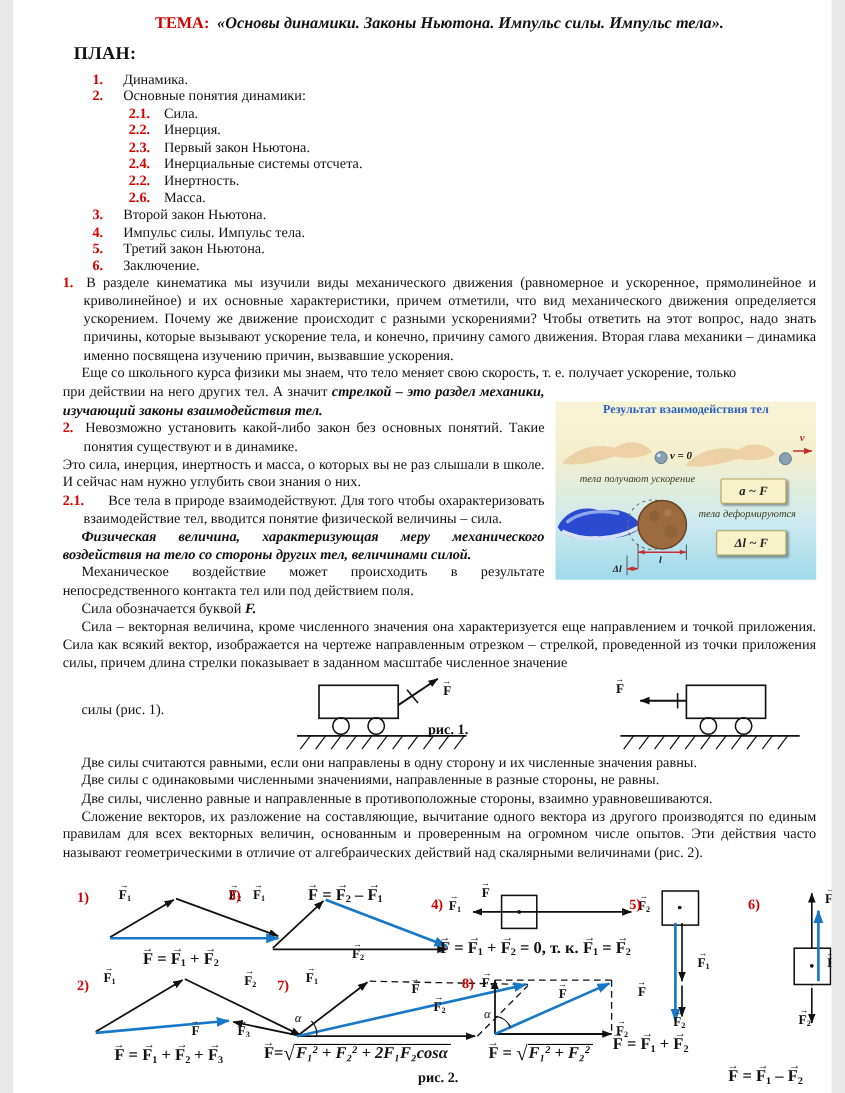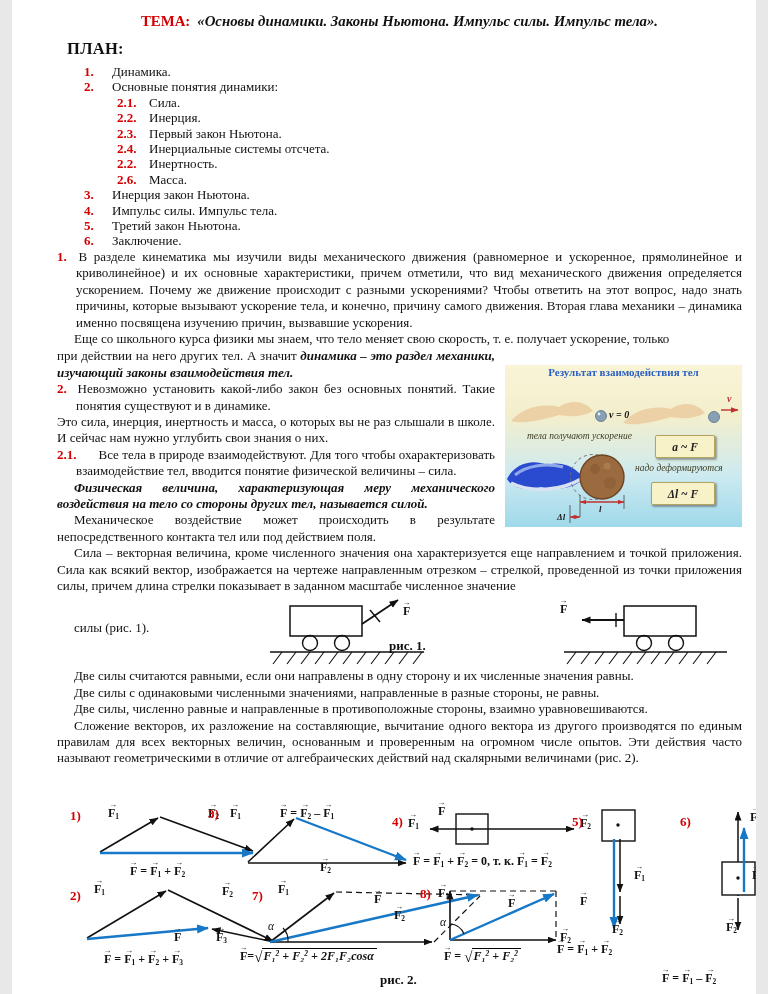--- a/index.html
+++ b/index.html
@@ -62,21 +62,21 @@
   .fig-cap { font-weight:bold; }
   .figrow .cap1 { position:absolute; left:332px; top:42px; }
   .cartsvg { position:absolute; top:0; }
 
   
   .fig2 { position:absolute; left:0; bottom:0; width:768px; height:190px; }
   .diag { position:absolute; }
   .dnum { position:absolute; color:#d40000; font-weight:bold; font-size:13px; white-space:nowrap; }
   .flab { position:absolute; font-weight:bold; font-size:12px; white-space:nowrap; }
   .alab { position:absolute; font-style:italic; font-size:11.5px; }
-  .formula { position:absolute; font-weight:bold; font-size:12px; white-space:nowrap; }
+  .formula { position:absolute; font-weight:bold; font-size:15px; white-space:nowrap; }
   .fig2-cap { position:absolute; font-weight:bold; }
   svg { overflow:visible; }
 </style>
 </head>
 <body>
 
 <svg width="0" height="0" style="position:absolute" aria-hidden="true">
   <defs>
     <marker id="m-k" markerUnits="userSpaceOnUse" markerWidth="10" markerHeight="8" refX="8.5" refY="3.5" orient="auto">
       <path d="M0,0 L9,3.5 L0,7 Z" fill="#111"></path>
@@ -127,46 +127,46 @@
         <div class="plan-row l2">
           <span class="plan-num">2.2.</span>
           <span>Инертность.</span>
         </div>
         <div class="plan-row l2">
           <span class="plan-num">2.6.</span>
           <span>Масса.</span>
         </div>
         <div class="plan-row l1">
           <span class="plan-num">3.</span>
-          <span>Инерция закон Ньютона.</span>
+          <span>Второй закон Ньютона.</span>
         </div>
         <div class="plan-row l1">
           <span class="plan-num">4.</span>
           <span>Импульс силы. Импульс тела.</span>
         </div>
         <div class="plan-row l1">
           <span class="plan-num">5.</span>
           <span>Третий закон Ньютона.</span>
         </div>
         <div class="plan-row l1">
           <span class="plan-num">6.</span>
           <span>Заключение.</span>
         </div>
       </div>
 
     <p class="para hang mt2"><span class="run-num">1.</span><span> В разделе кинематика мы изучили виды механического движения (равномерное и ускоренное, прямолинейное и криволинейное) и их основные характеристики, причем отметили, что вид механического движения определяется ускорением. Почему же движение происходит с разными ускорениями? Чтобы ответить на этот вопрос, надо знать причины, которые вызывают ускорение тела, и конечно, причину самого движения. Вторая глава механики – динамика именно посвящена изучению причин, вызвавшие ускорения.</span></p>
     <p class="para ind"><span>Еще со школьного курса физики мы знаем, что тело меняет свою скорость, т. е. получает ускорение,  только</span></p>
 
     <div class="band">
       <div class="band-left">
-        <p class="para"><span>при действии на него других тел. А значит </span><span class="run-bi">динамика – это раздел механики, изучающий законы взаимодействия тел.</span></p>
+        <p class="para"><span>при действии на него других тел. А значит </span><span class="run-bi">стрелкой – это раздел механики, изучающий законы взаимодействия тел.</span></p>
         <p class="para hang"><span class="run-num">2.</span><span> Невозможно установить какой-либо закон без основных понятий. Такие понятия существуют и в динамике.</span></p>
         <p class="para"><span>Это сила, инерция, инертность и масса, о которых вы не раз слышали в школе. И сейчас нам нужно углубить свои знания о них.</span></p>
         <p class="para hang"><span class="run-num">2.1.</span><span>&nbsp;&nbsp;&nbsp;&nbsp;&nbsp;Все тела в природе взаимодействуют. Для того чтобы охарактеризовать взаимодействие тел, вводится понятие физической величины – сила.</span></p>
-        <p class="para ind"><span class="run-bi">Физическая величина, характеризующая меру механического воздействия на тело со стороны других тел, называется силой.</span></p>
+        <p class="para ind"><span class="run-bi">Физическая величина, характеризующая меру механического воздействия на тело со стороны других тел, величинами силой.</span></p>
         <p class="para ind"><span>Механическое воздействие может происходить в результате непосредственного контакта тел или под действием поля.</span></p>
       </div>
 
       <div class="panel">
         <svg width="237" height="162" viewBox="0 0 237 162">
 
           <path d="M6,56 C18,42 38,38 54,42 C66,34 80,36 88,46 C78,52 64,52 54,50 C40,54 18,60 6,56 Z" fill="#ecd0a6"></path>
 
           <circle cx="96" cy="51" r="5.5" fill="#87a0b4" stroke="#5a7086" stroke-width="0.8"></circle>
           <circle cx="94" cy="49" r="1.4" fill="#e8f0f6"></circle>
@@ -194,27 +194,28 @@
           <polygon points="119,137 113,134.8 113,139.2" fill="#c03030"></polygon>
           <line x1="65" y1="152" x2="75" y2="152" stroke="#c03030" stroke-width="1.3"></line>
           <polygon points="65,152 70,150 70,154" fill="#c03030"></polygon>
           <polygon points="75,152 70,150 70,154" fill="#c03030"></polygon>
         </svg>
         <div class="panel-title">Результат взаимодействия тел</div>
         <span class="panel-lab" style="left:104px; top:44px;">v = 0</span>
         <span class="panel-lab red" style="left:222px; top:28px;">v</span>
         <span class="panel-cap" style="left:6px; top:66px;padding-left:16px;">тела получают ускорение</span>
         <div class="panel-box" style="left:150px; top:70px; width:58px; height:21px;">a ~ F</div>
-        <span class="panel-cap" style="left:130px; top:98px;">надо деформируются</span>
+        <span class="panel-cap" style="left:130px; top:98px;">тела деформируются</span>
         <div class="panel-box" style="left:146px; top:117px; width:62px; height:21px;">Δl ~ F</div>
         <span class="panel-meas" style="left:52px; top:147px;">Δl</span>
         <span class="panel-meas" style="left:94px; top:139px;">l</span>
       </div>
     </div>
 
+    <p class="para ind"><span>Сила обозначается буквой </span><span class="run-bi">F.</span></p>
     <p class="para ind"><span>Сила – векторная величина, кроме численного значения она характеризуется еще направлением и точкой приложения. Сила как всякий вектор, изображается на чертеже направленным отрезком – стрелкой, проведенной из точки приложения силы, причем длина стрелки показывает в заданном масштабе численное значение</span></p>
 
     <div class="figrow">
       <span class="tail"><span>силы (рис. 1).</span></span>
 
       <svg class="cartsvg" style="left:195px;" width="185" height="72" viewBox="0 0 185 72">
         <line x1="18" y1="56" x2="172" y2="56" stroke="#111" stroke-width="1.6"></line>
         <g stroke="#111" stroke-width="1.1">
           <line x1="30" y1="56" x2="21" y2="68"></line>
             <line x1="44" y1="56" x2="35" y2="68"></line>
@@ -299,21 +300,21 @@
       <span class="flab" style="left:16px; top:10px;"><span class="vec">F<sub>1</sub></span></span>
       <span class="flab" style="left:46px; top:-2px;"><span class="vec">F</span></span>
       <svg style="position:absolute; left:30px; top:0;" width="165" height="46" viewBox="0 0 165 46">
         <rect x="34" y="8" width="32" height="30" fill="none" stroke="#111" stroke-width="1.4"></rect>
         <circle cx="50" cy="23" r="1.7" fill="#111"></circle>
         <line x1="50" y1="23" x2="8" y2="23" stroke="#111" stroke-width="1.6" marker-end="url(#m-k)"></line>
         <line x1="50" y1="23" x2="152" y2="23" stroke="#111" stroke-width="1.6" marker-end="url(#m-k)"></line>
       </svg>
       <span class="flab" style="left:188px; top:10px;"><span class="vec">F<sub>2</sub></span></span>
     </div>
-    <div class="formula" style="left:401px; top:50px;"><span class="vec">F</span> = <span class="vec">F<sub>1</sub></span> + <span class="vec">F<sub>2</sub></span> = 0,  т. к. <span class="vec">F<sub>1</sub></span> = <span class="vec">F<sub>2</sub></span></div>
+    <div class="formula" style="left:388px; top:50px;"><span class="vec">F</span> = <span class="vec">F<sub>1</sub></span> + <span class="vec">F<sub>2</sub></span> = 0,  т. к. <span class="vec">F<sub>1</sub></span> = <span class="vec">F<sub>2</sub></span></div>
 
     <div class="diag" style="left:560px; top:0; width:100px; height:134px;">
       <span class="dnum" style="left:0; top:10px;">5)</span>
       <svg style="position:absolute; left:18px; top:2px;" width="72" height="130" viewBox="0 0 72 130">
         <rect x="12" y="4" width="33" height="31" fill="none" stroke="#111" stroke-width="1.4"></rect>
         <circle cx="28" cy="19" r="1.7" fill="#111"></circle>
         <line x1="30" y1="33" x2="30" y2="86" stroke="#111" stroke-width="1.5" marker-end="url(#m-k)"></line>
         <line x1="30" y1="90" x2="30" y2="118" stroke="#111" stroke-width="1.5" marker-end="url(#m-k)"></line>
         <line x1="24" y1="33" x2="24" y2="122" stroke="#1778c8" stroke-width="2.4" marker-end="url(#m-u)"></line>
       </svg>

